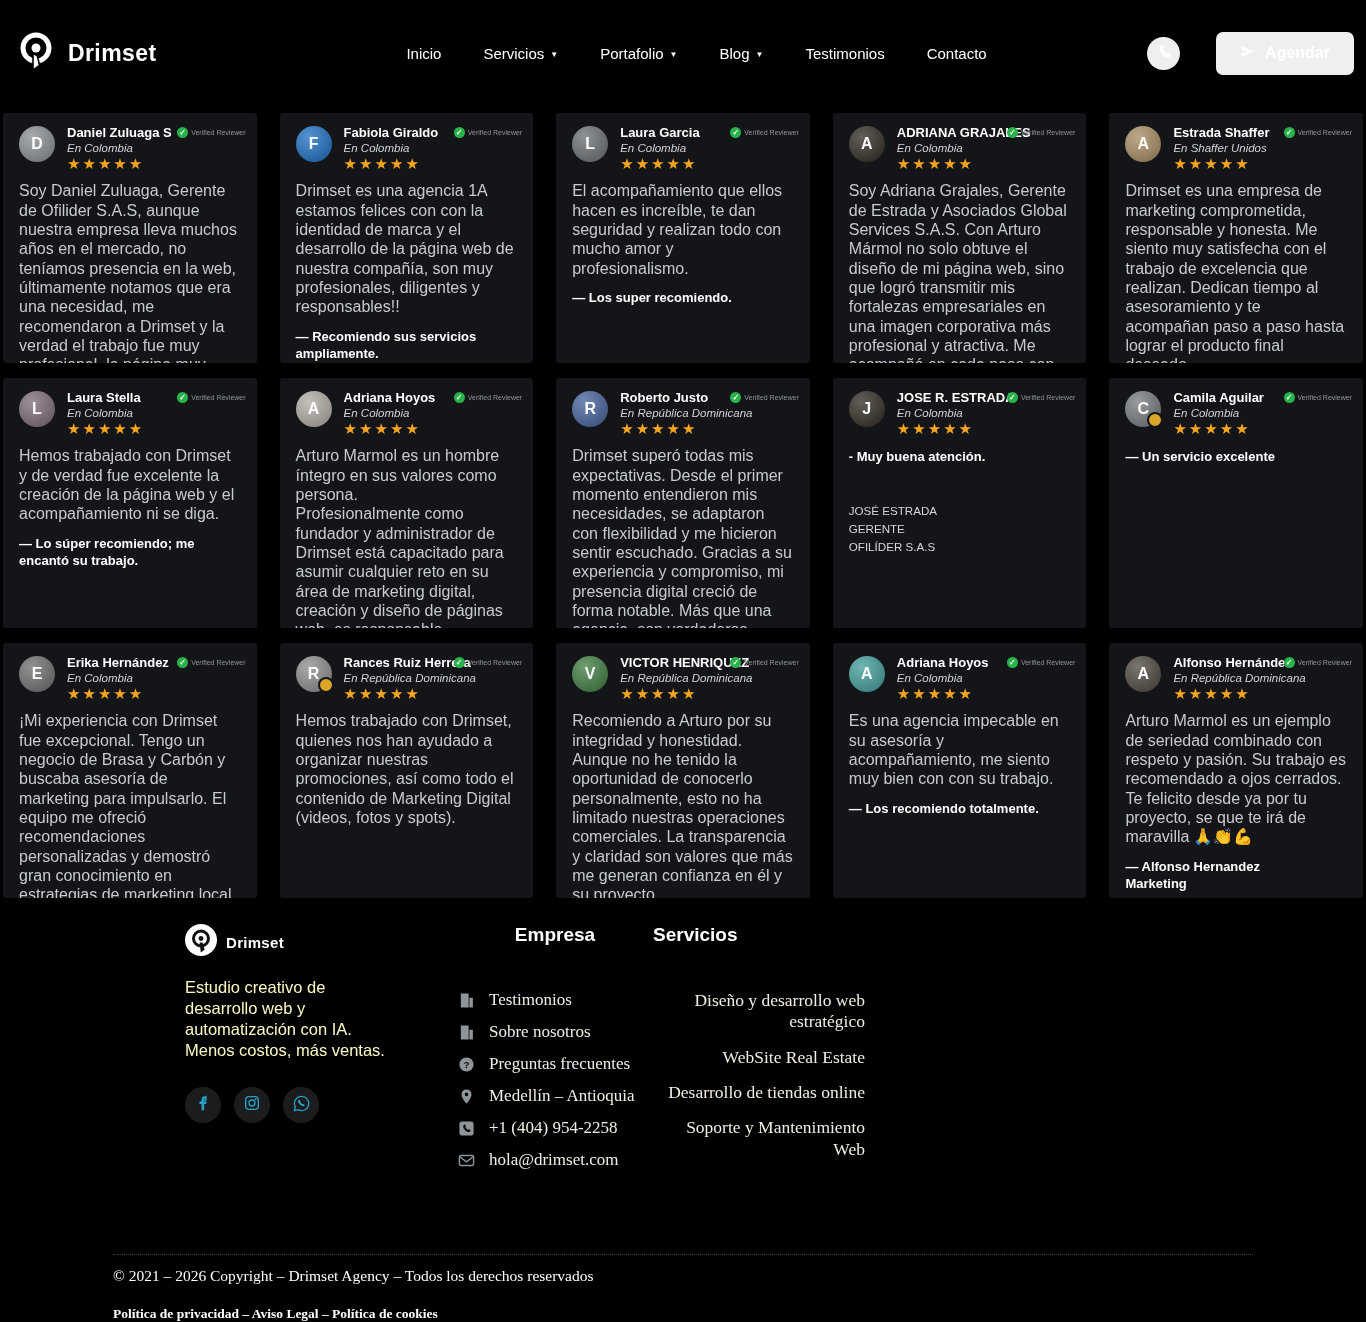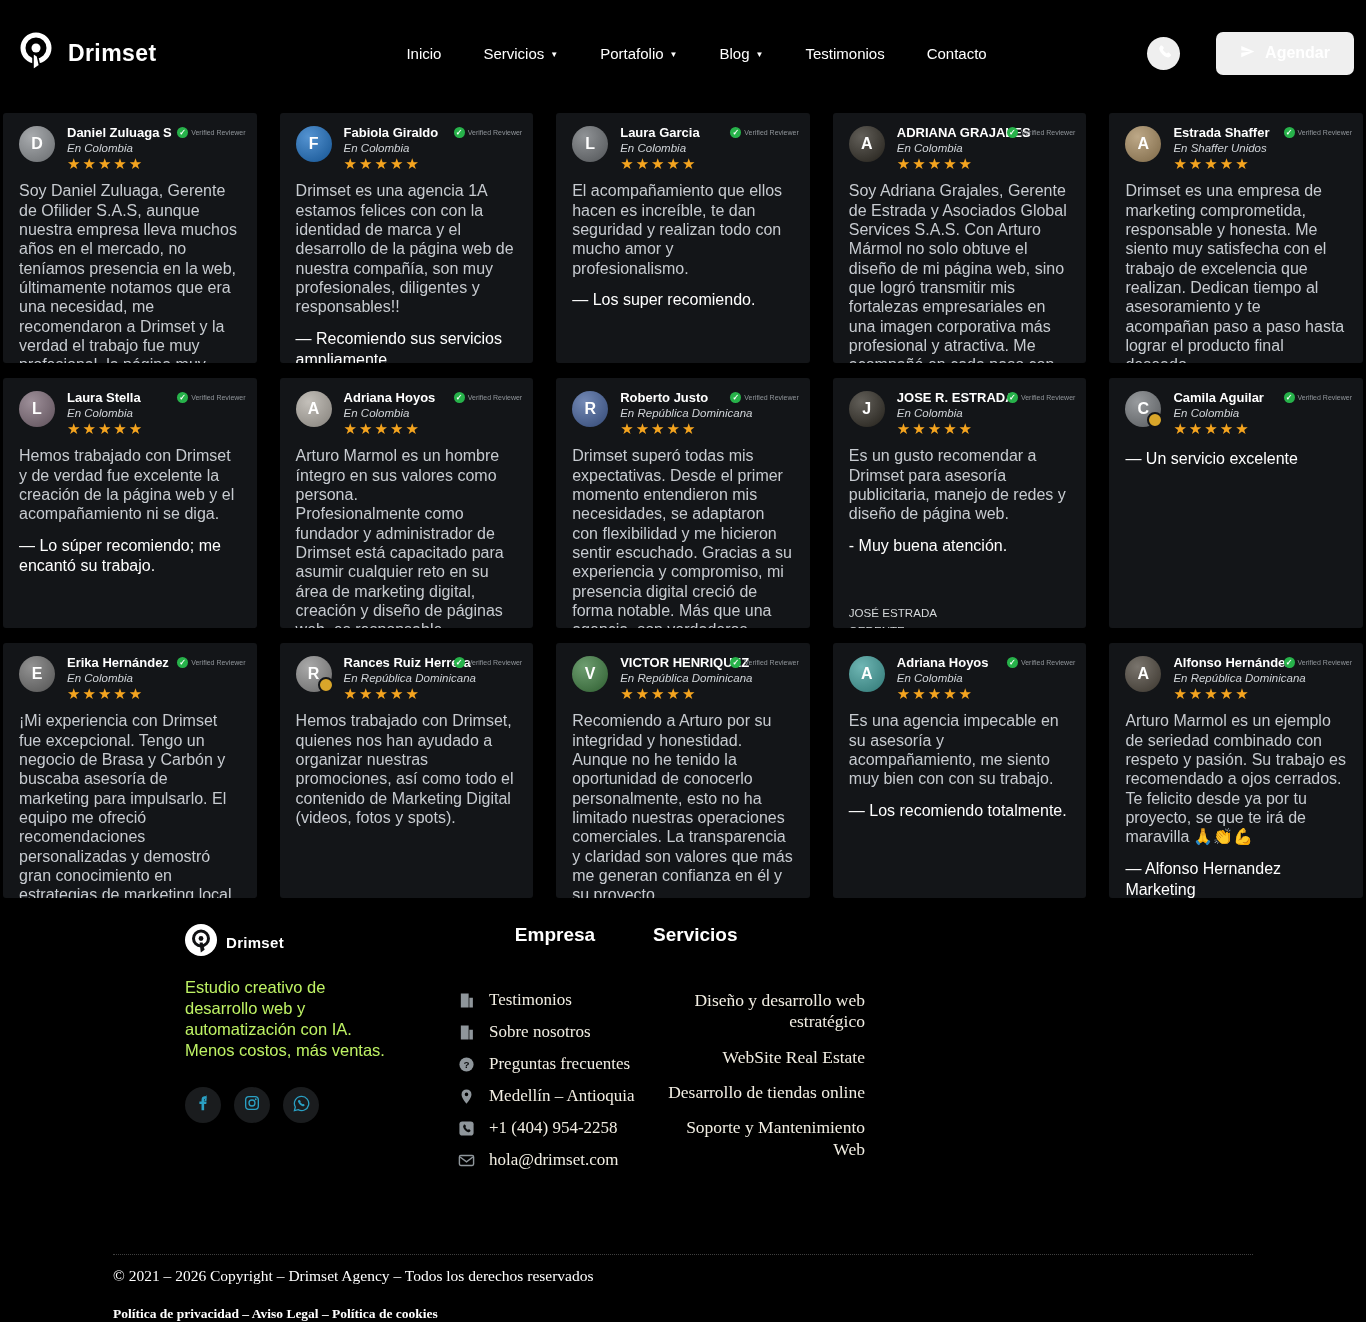--- a/index.html
+++ b/index.html
@@ -30,32 +30,32 @@
             background:#d9a62a; border:2px solid #131518; }
   .who { min-width:0; }
   .name { font-size:13px; font-weight:800; line-height:1.15; white-space:nowrap; }
   .loc { font-size:11.5px; color:#d0d4d8; margin-top:1px;font-style:italic; }
   .stars { font-size:15px; letter-spacing:2px; line-height:1.15; margin-top:1px; }
   .verified { position:absolute; top:14px; right:11px; display:flex; gap:3px; align-items:center; }
   .vcheck { width:11px; height:11px; border-radius:50%; background:#27b24a; color:#fff; font-size:8px; line-height:11px;
             text-align:center; font-weight:700; }
   .vtext { font-size:7px; color:#90959a; }
   .rbody { font-size:16px; line-height:1.21; color:#c7cbd0; white-space:pre-line; }
-  .quote { margin-top:12px; font-weight:400; font-size:16px; color:#fff; white-space:pre-line; line-height:1.3; }
+  .quote { margin-top:12px; font-weight:700; font-size:13px; color:#fff; white-space:pre-line; line-height:1.3; }
   .quote-sub { font-size:11.2px; color:#c7cbd0; margin-top:2px; }
-  .signature { margin-top:48px; font-size:11.6px; color:#d5d8da; white-space:pre-line; line-height:1.55; }
+  .signature { margin-top:36px; font-size:11.6px; color:#d5d8da; white-space:pre-line; line-height:1.55; }
   
   .site-footer { padding-top:26px; background:#000; }
   .footer-cols { width:1160px; margin:0 auto; display:flex; padding-left:82px; }
   .fcol1 { width:272px; }
   .fcol2 { width:196px;text-align:center; }
   .fcol3 { width:212px; }
   .flogo { display:flex; align-items:center; gap:9px; cursor:pointer; }
   .flogo-text { font-size:15px; font-weight:800; letter-spacing:.3px; }
-  .tagline { font-size:16.5px; line-height:1.28; color:#bef264; white-space:pre-line; }
+  .tagline { font-size:16.5px; line-height:1.28; color:#fef9c3; white-space:pre-line; }
   .social { margin-top:26px; display:flex; gap:13px; }
   .social-btn { width:36px; height:36px; border-radius:50%; background:#1a1c1e; border:none; display:flex; align-items:center; justify-content:center; cursor:pointer; }
   .fhead { font-size:19px; font-weight:700; margin:0 0 44px; }
   .emp-list, .srv-list { list-style:none; margin:0; padding:0; font-family:"Liberation Serif", serif; }
   .emp-item { display:flex; align-items:center; gap:14px; margin-bottom:12px; font-size:17px; color:#f2eee3; cursor:pointer; }
   .emp-icon { width:18px; display:flex; justify-content:center; flex:none; }
   .srv-item { margin-bottom:14px; font-size:17.5px; color:#f2eee3; line-height:1.22; cursor:pointer;text-align:right; }
   .bottom { width:1140px; margin:72px auto 0; border-top:1px dotted #3f3f3f; padding-top:12px; text-align:left; }
   .copyright { font-family:"Liberation Serif", serif; font-size:15.5px; color:#fff; }
   .legal { margin-top:21px; font-family:"Liberation Serif", serif; font-weight:700; font-size:13.5px; color:#fff; cursor:pointer; }
@@ -270,21 +270,20 @@
       <span class="vtext">Verified Reviewer</span>
     </div>
     <header class="card-head">
       <div class="avatar" style="background-color: rgb(46, 42, 34);">J</div>
       <div class="who">
         <div class="name">JOSE R. ESTRADA</div>
         <div class="loc">En Colombia</div>
         <div class="stars" style="color: rgb(244, 164, 31);">★★★★★</div>
       </div>
     </header>
-    <div class="rbody">Es un gusto recomendar a Drimset para asesoría publicitaria, manejo de redes y diseño de página web.</div>
     <div class="quote">- Muy buena atención.</div>
 
     <div class="signature">JOSÉ ESTRADA
 GERENTE
 OFILÍDER S.A.S</div>
   </article>
 
   <article class="card">
     <div class="verified">
       <span class="vcheck">✓</span>

